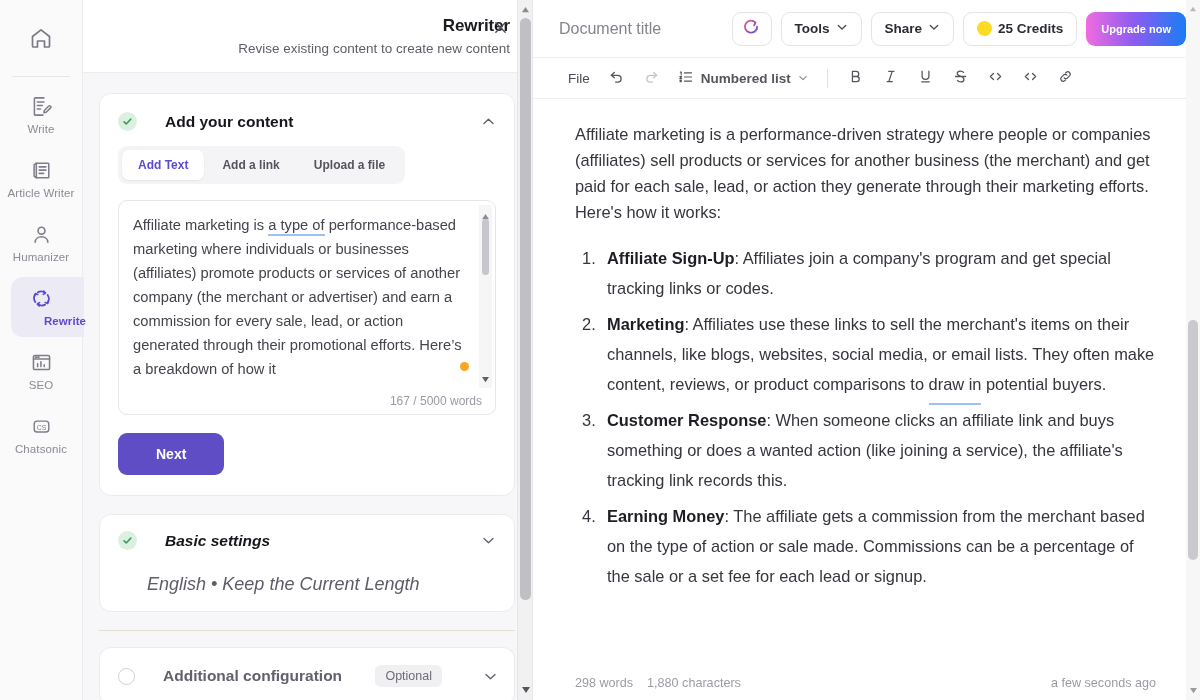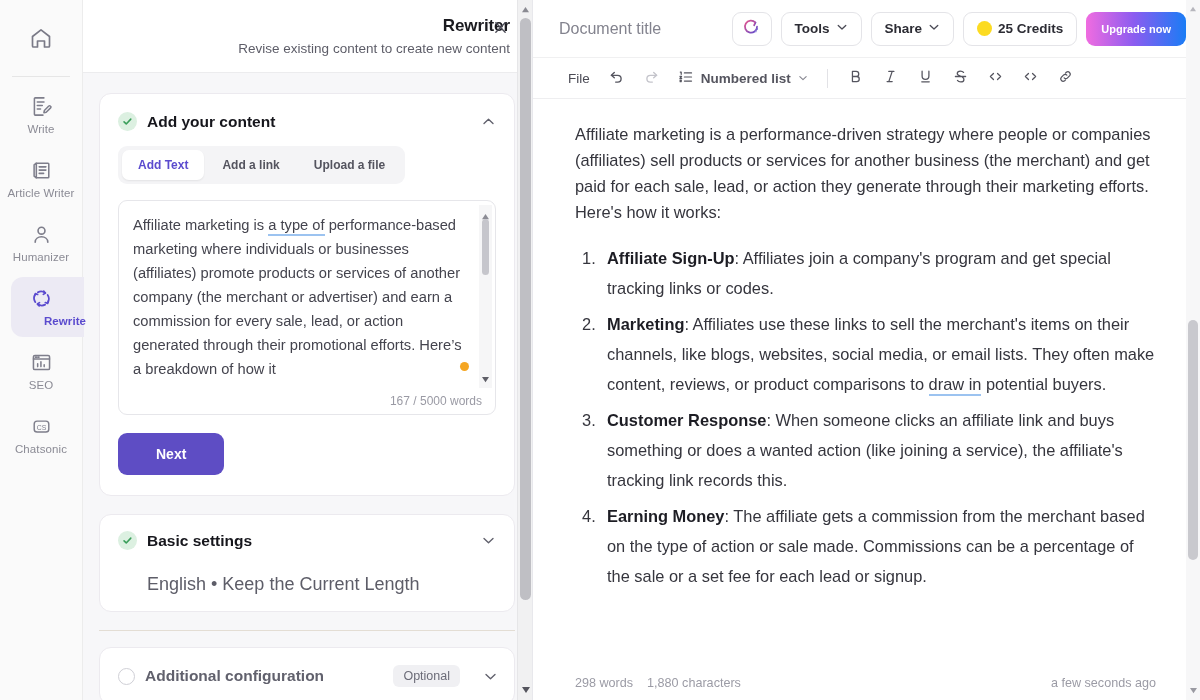--- a/index.html
+++ b/index.html
@@ -66,21 +66,21 @@
     width: 20px; height: 20px; cursor: pointer;
     display: flex; align-items: center; justify-content: center;
   }
   .lp-body { flex: 1 1 auto; padding: 20px 17px 0 16px; overflow: hidden; }
 
   .card {
     background: #ffffff; border: 1px solid #eceaef;
     border-radius: 12px; padding: 18px 18px 20px;
     margin-bottom: 18px;
   }
-  .card-hd { display: flex; align-items: center; gap: 10px; }
+  .card-hd { display: flex; align-items: center; gap: 28px; }
   .card-hd .chk {
     width: 19px; height: 19px; border-radius: 50%;
     background: #dcf0e1; display: flex; align-items: center; justify-content: center;
     flex: 0 0 19px;
   }
   .card-hd .ring {
     width: 17px; height: 17px; border-radius: 50%;
     border: 1.6px solid #cfcfd6; flex: 0 0 17px;
   }
   .card-hd .ttl { font-size: 15.5px; font-weight: 700; color: #16161c; flex: 1 1 auto; }
@@ -126,21 +126,21 @@
 
   .next-btn {
     margin-top: 18px; background: #5e4dc4; color: #fff;
     font-size: 14px; font-weight: 700; border: none;
     padding: 13px 38px; border-radius: 9px; cursor: pointer;
     font-family: "Liberation Sans", sans-serif;
   }
 
   .divider-line { height: 1px; background: #e3ddd4; margin: 10px 0 16px; }
 
-  .card.slim { padding: 16px 18px 16px; }
+  .card.slim { padding: 16px 18px 16px; font-style: italic; }
   .card.lastcard { padding: 17px 16px 17px 18px; }
   .opt-badge {
     font-size: 12.5px; color: #6c6c78; background: #f0f0f3;
     padding: 4px 10px; border-radius: 6px; margin-right: 12px;
   }
 
   
   .lp-sb {
     position: absolute; right: 0; top: 0; width: 15px; height: 700px;
     background: #f1f1f2; border-left: 1px solid #e6e6e8; z-index: 5;
@@ -189,21 +189,21 @@
   .ed-ol { list-style: none; counter-reset: n; padding-left: 0; margin-top: 4px; }
   .ed-ol > li {
     counter-increment: n; position: relative; padding-left: 32px;
     font-size: 16.4px; line-height: 30px; color: #35353d; margin-bottom: 6px;
   }
   .ed-ol > li::before {
     content: counter(n) "."; position: absolute; left: 7px; top: 0;
     color: #35353d; font-size: 16.4px; line-height: 30px;
   }
   .ed-ol b { font-weight: 700; color: #1d1d24; }
-  .ed-ol u.hl { text-decoration: none; border-bottom: 2px solid #9cc3f0; padding-bottom: 1px; }
+  .ed-ol u.hl { text-decoration: none; border-bottom: 2px solid #9cc3f0; padding-bottom: 10px; }
 
   .ed-foot {
     height: 34px; flex: 0 0 34px; display: flex; align-items: center;
     padding: 0 44px 0 42px; gap: 14px;
   }
   .ed-foot .fs { font-size: 12.6px; color: #9b9ba5; }
   .ed-foot .spacer { flex: 1 1 auto; }
 
   .rp-sb {
     position: absolute; right: 0; top: 0; width: 14px; height: 700px;

